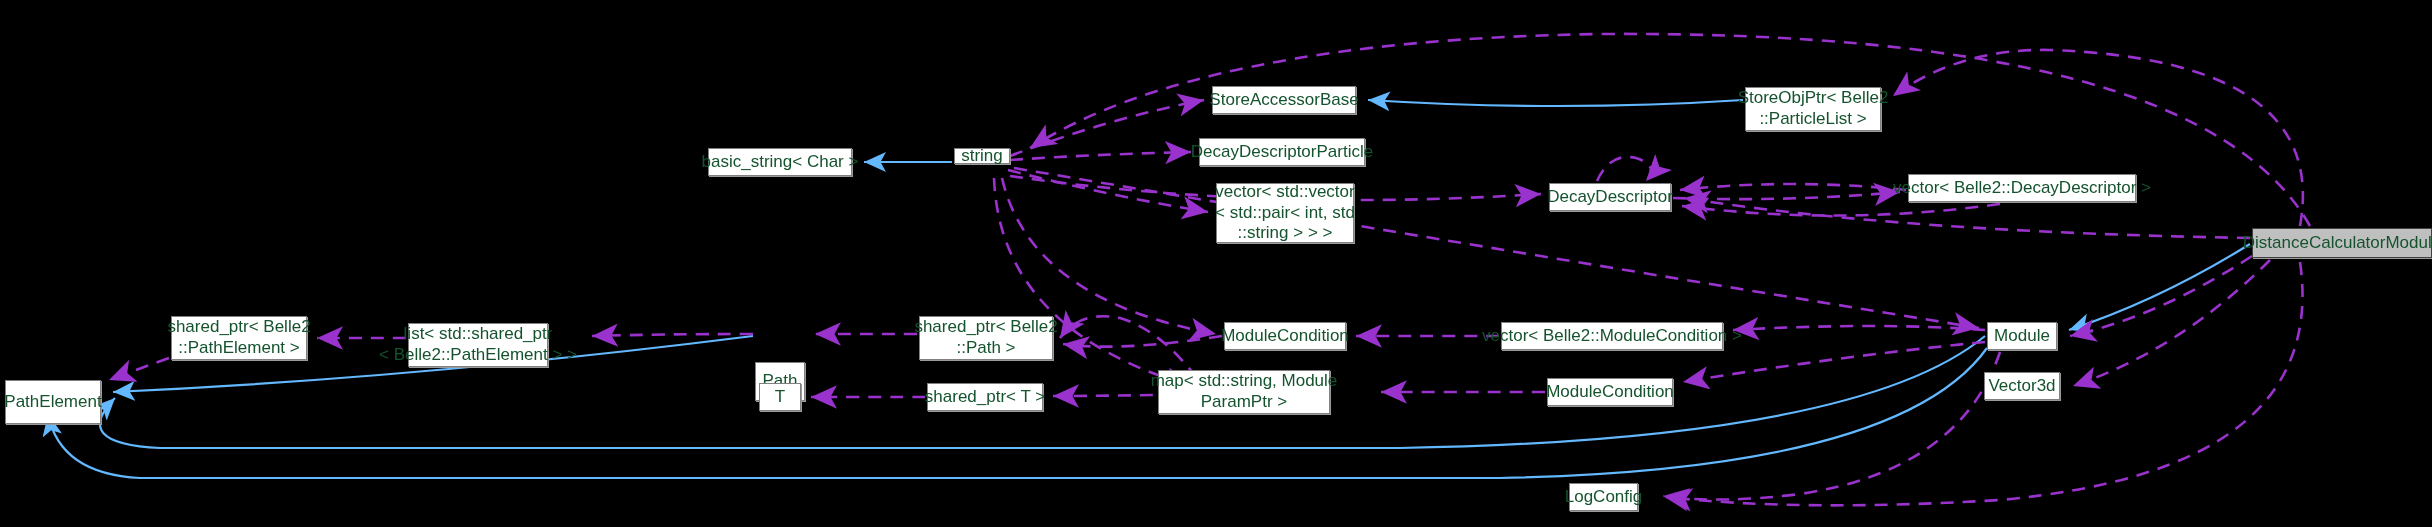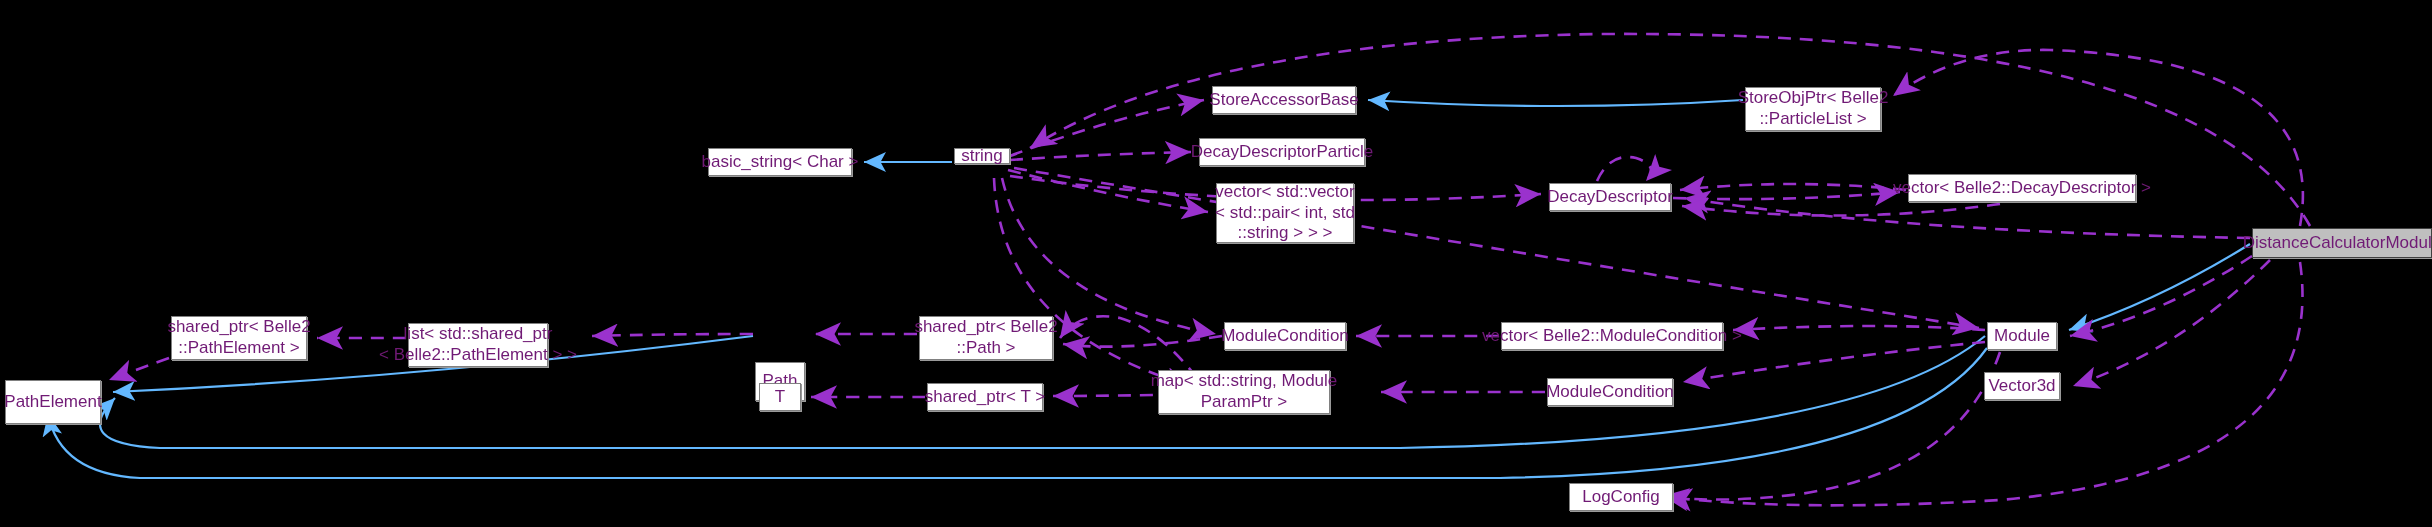--- a/index.html
+++ b/index.html
@@ -21,21 +21,21 @@
     top: 0;
     width: 2432px;
     height: 527px;
   }
   .node {
     position: absolute;
     box-sizing: border-box;
     background: #ffffff;
     border: 1px solid #808080;
     box-shadow: 1px 1px 0 0 #9a9a9a;
-    color: #701a75;
+    color: #14532d;
     font-size: 17px;
     line-height: 1.22;
     text-align: center;
     display: flex;
     align-items: center;
     justify-content: center;
     white-space: pre;
     z-index: 5;
   }
   .node.highlight {
@@ -129,16 +129,16 @@
 ::Path &gt;</div>
       <div class="node" style="left: 1224px; top: 322px; width: 122px; height: 28px;">ModuleCondition</div>
       <div class="node" style="left: 1501px; top: 322px; width: 222px; height: 28px;">vector&lt; Belle2::ModuleCondition &gt;</div>
       <div class="node" style="left: 1987px; top: 322px; width: 70px; height: 28px;">Module</div>
       <div class="node" style="left: 759px; top: 383px; width: 42px; height: 28px;">T</div>
       <div class="node" style="left: 927px; top: 383px; width: 116px; height: 28px;">shared_ptr&lt; T &gt;</div>
       <div class="node" style="left: 1158px; top: 370px; width: 172px; height: 44px;">map&lt; std::string, Module
 ParamPtr &gt;</div>
       <div class="node" style="left: 1547px; top: 378px; width: 126px; height: 28px;">ModuleCondition</div>
       <div class="node" style="left: 1984px; top: 372px; width: 76px; height: 28px;">Vector3d</div>
-      <div class="node" style="left: 1569px; top: 483px; width: 104px; height: 28px;">LogConfig</div>
+      <div class="node" style="left: 1569px; top: 483px; width: 69px; height: 28px;">LogConfig</div>
     </div>
 
 </div>
 
 </body></html>

